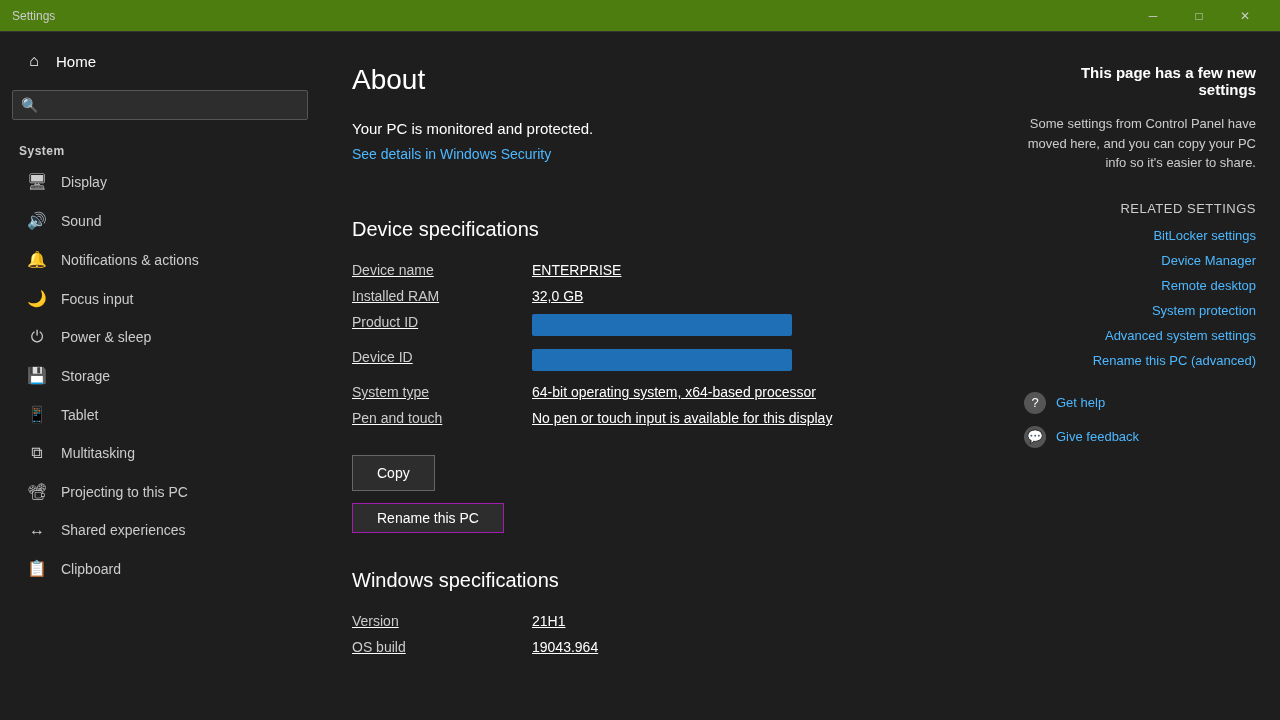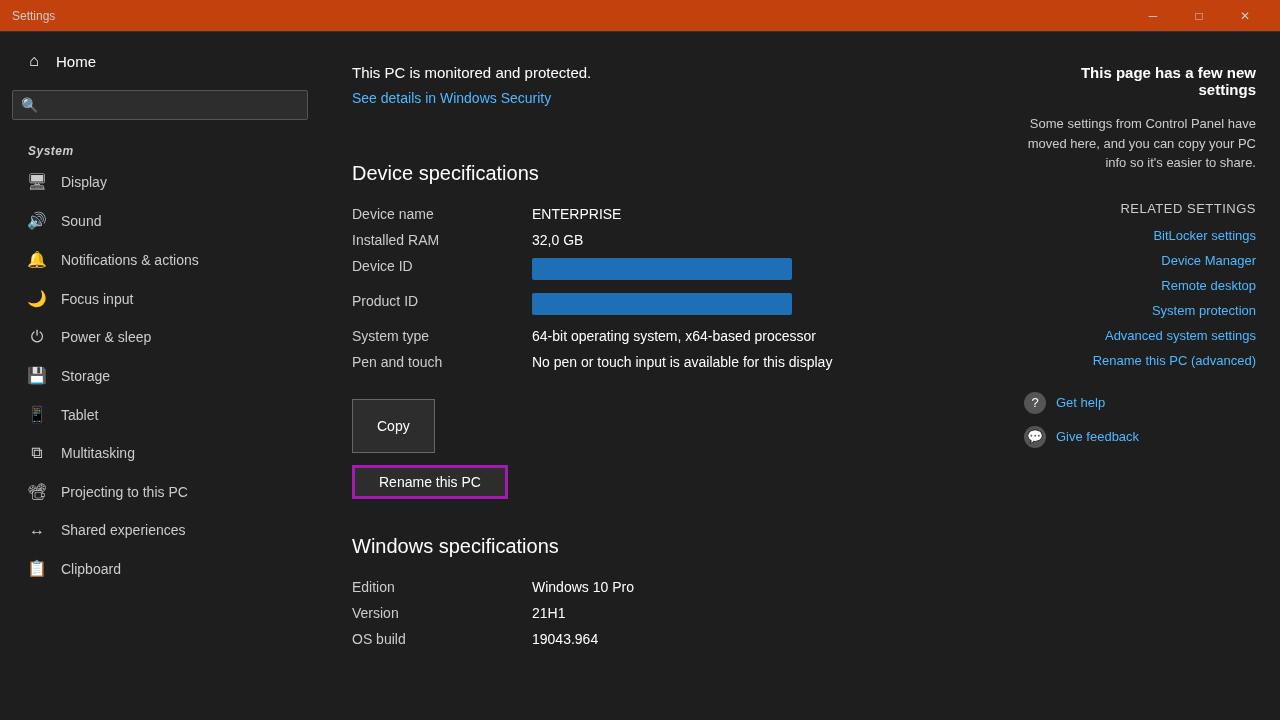--- a/index.html
+++ b/index.html
@@ -8,21 +8,21 @@
       background: #1e1e1e;
       color: #ffffff;
       width: 1280px;
       height: 720px;
       overflow: hidden;
       display: flex;
       flex-direction: column;
     }
     
     .titlebar {
-      background: #c2410c;
+      background: #4d7c0f;
       height: 32px;
       display: flex;
       align-items: center;
       padding: 0 12px;
       flex-shrink: 0;
       border-bottom: 1px solid #333;
     }
     .titlebar-title {
       font-size: 12px;
       color: #cccccc;
@@ -85,26 +85,25 @@
       outline: none;
       color: #cccccc;
       font-size: 14px;
       flex: 1;
       font-family: 'Segoe UI', sans-serif;
     }
     .search-box input::placeholder { color: #888; }
     .search-icon-svg { color: #888; font-size: 14px; }
 
     .sidebar-section-label {
-      padding: 8px 24px 4px 28px;
+      padding: 8px 24px 4px 19px;
       font-size: 12px;
       color: #cccccc;
       font-weight: 600;
       letter-spacing: 0.5px;
-      font-style: italic;
     }
     .sidebar-item {
       display: flex;
       align-items: center;
       gap: 14px;
       padding: 10px 24px;
       cursor: pointer;
       font-size: 14px;
       color: #cccccc;
       border-left: 3px solid transparent;
@@ -148,20 +147,21 @@
       font-weight: 400;
       color: #ffffff;
       margin-top: 28px;
       margin-bottom: 16px;
     }
 
     .spec-table {
       width: 100%;
       border-collapse: collapse;
       margin-bottom: 8px;
+      text-decoration: underline;
     }
     .spec-table tr td {
       padding: 5px 0;
       font-size: 14px;
       vertical-align: top;
     }
     .spec-table tr td:first-child {
       color: #cccccc;
       width: 180px;
       flex-shrink: 0;
@@ -182,31 +182,31 @@
       height: 22px;
       width: 260px;
       border-radius: 2px;
       display: inline-block;
     }
 
     .copy-btn {
       background: #2d2d2d;
       border: 1px solid #666;
       color: #ffffff;
-      padding: 18px 24px;
+      padding: 9px 24px;
       font-size: 14px;
       cursor: pointer;
       margin-top: 16px;
       margin-bottom: 8px;
       font-family: 'Segoe UI', sans-serif;
     }
 
     .rename-btn {
       background: #2d2d2d;
-      border: 3px solid #a21caf;
+      border: 1px solid #a21caf;
       color: #ffffff;
       padding: 6px 24px;
       font-size: 14px;
       cursor: pointer;
       margin-top: 4px;
       margin-bottom: 8px;
       font-family: 'Segoe UI', sans-serif;
     }
 
     
@@ -343,72 +343,69 @@
       <span class="sidebar-icon">↔</span>
       <span>Shared experiences</span>
     </div>
     <div class="sidebar-item">
       <span class="sidebar-icon">📋</span>
       <span>Clipboard</span>
     </div>
   </div>
 
   <div class="content">
-    <p class="protection-text">This PC is monitored and protected.</p>
+    <h1 class="page-title">About</h1>
+    <p class="protection-text">Your PC is monitored and protected.</p>
     <a class="security-link">See details in Windows Security</a>
 
     <h2 class="section-title">Device specifications</h2>
 
     <table class="spec-table">
       <tbody>
         <tr>
           <td>Device name</td>
           <td>ENTERPRISE</td>
         </tr>
         <tr>
           <td>Installed RAM</td>
           <td>32,0 GB</td>
+        </tr>
+        <tr>
+          <td>Product ID</td>
+          <td>
+            <span class="product-id-bar"></span>
+          </td>
         </tr>
         <tr>
           <td>Device ID</td>
           <td>
             <span class="device-id-bar"></span>
           </td>
         </tr>
         <tr>
-          <td>Product ID</td>
-          <td>
-            <span class="product-id-bar"></span>
-          </td>
-        </tr>
-        <tr>
           <td>System type</td>
           <td>64-bit operating system, x64-based processor</td>
         </tr>
         <tr>
           <td>Pen and touch</td>
           <td>No pen or touch input is available for this display</td>
         </tr>
       </tbody>
     </table>
 
     <div>
       <button class="copy-btn">Copy</button>
       <br>
       <button class="rename-btn">Rename this PC</button>
     </div>
 
     <h2 class="section-title">Windows specifications</h2>
 
     <table class="spec-table">
       <tbody>
-        <tr>
-          <td>Edition</td>
-          <td>Windows 10 Pro</td>
-        </tr>
         <tr>
           <td>Version</td>
           <td>21H1</td>
         </tr>
         <tr>
           <td>OS build</td>
           <td>19043.964</td>
         </tr>
 
       </tbody>

